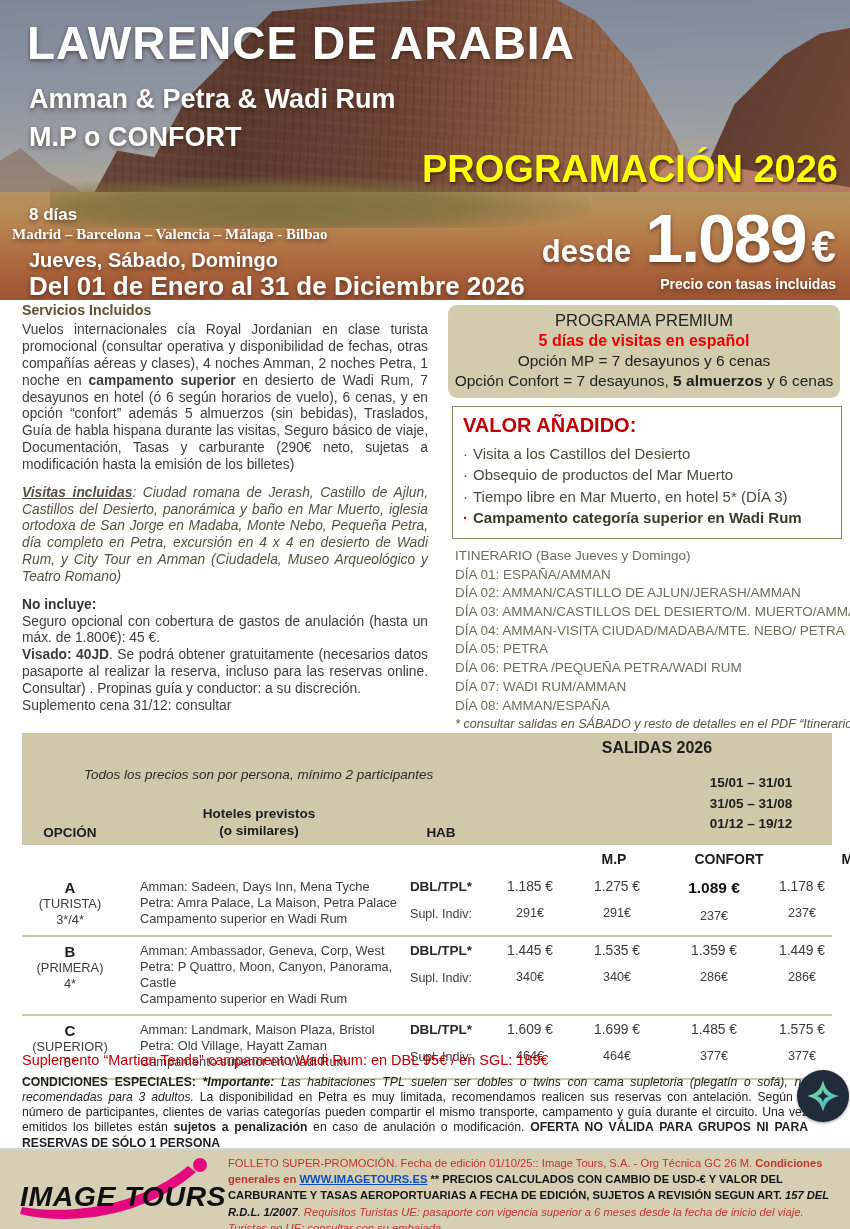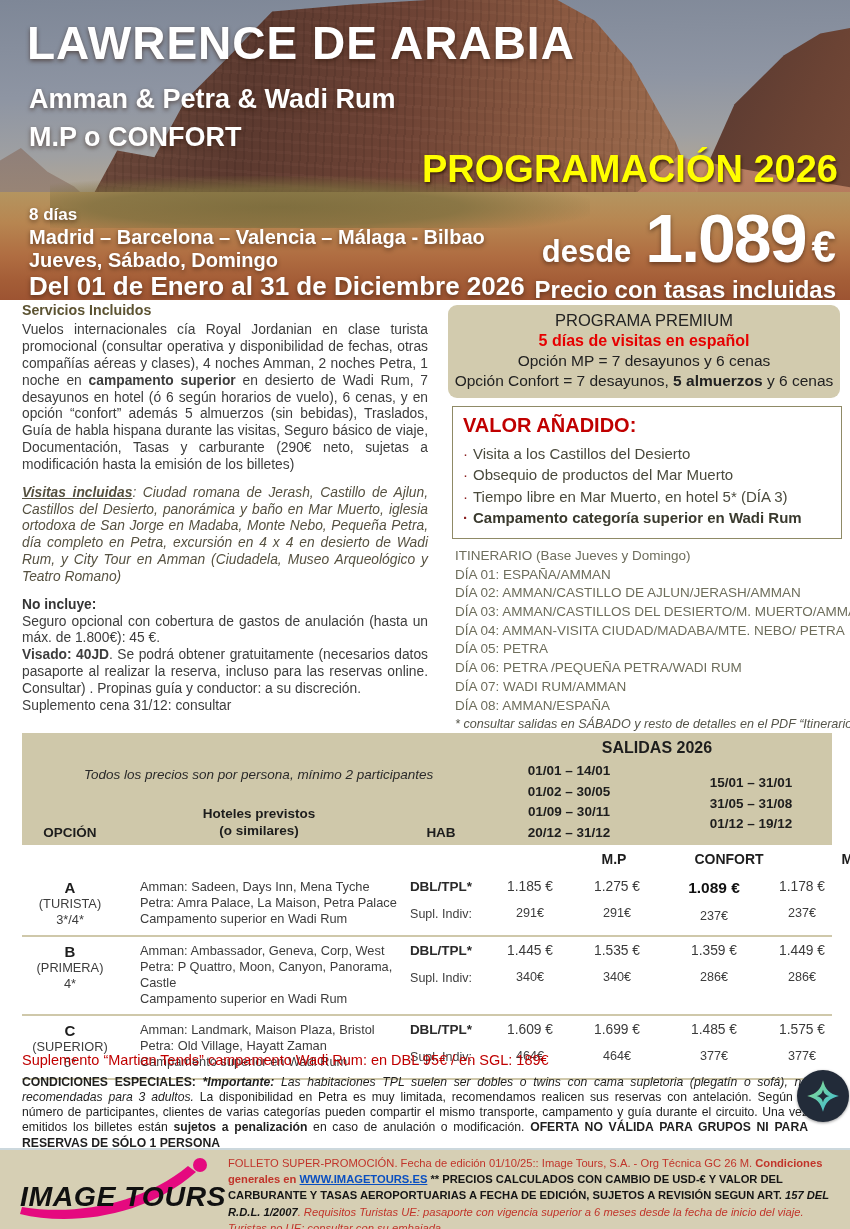--- a/index.html
+++ b/index.html
@@ -26,28 +26,28 @@
   .sand{position:absolute;left:0;top:192px;width:850px;height:108px;
     background:linear-gradient(180deg,#b49560 0%,#b78651 28%,#b06e42 58%,#a45d37 82%,#9d5432 100%);}
   .scrub{position:absolute;left:50px;top:176px;width:540px;height:52px;opacity:.75;
     background:radial-gradient(ellipse at 42% 60%,#6d6436 0%,#7c6e3e 42%,rgba(124,110,62,0) 74%);}
   .hero-text{position:absolute;color:#fff;font-weight:bold;text-shadow:0 2px 4px rgba(45,22,10,.55);white-space:nowrap;}
   .h-title{left:27px;top:16px;font-size:46px;letter-spacing:1px;}
   .h-sub1{left:29px;top:84px;font-size:27px;}
   .h-sub2{left:29px;top:122px;font-size:27px;}
   .h-badge{right:12px;top:148px;font-size:38px;color:var(--yellow);text-shadow:1px 2px 3px rgba(50,25,8,.85);}
   .h-days{left:29px;top:205px;font-size:17px;}
-  .h-cities{left:29px;top:226px;font-size:20px;}
+  .h-cities{left:12px;top:226px;font-size:15px;font-family:Liberation Serif, serif;}
   .h-week{left:29px;top:249px;font-size:20px;}
   .h-range{left:29px;top:271px;font-size:26px;}
   .price-row{position:absolute;right:14px;top:204px;display:flex;align-items:baseline;gap:14px;}
   .p-desde{font-size:31px;}
   .p-num{font-size:68px;letter-spacing:-2px;line-height:1;}
   .p-eur{font-size:44px;margin-left:-8px;}
-  .p-note{right:14px;top:276px;font-size:24px;}
+  .p-note{right:14px;top:276px;font-size:14px;}
   
   .svc{position:absolute;left:22px;top:302px;width:406px;font-size:13.8px;line-height:1.22;color:#3d3d3d;}
   .svc-title{font-weight:bold;color:var(--olive-head);font-size:14.2px;margin-bottom:3px;}
   .svc p{margin:0;text-align:justify;}
   .svc .gap{height:11px;}
   .visitas{font-style:italic;color:#565140;}
   .visitas .lead{font-weight:bold;text-decoration:underline;}
   .noinc-title{font-weight:bold;color:#353535;}
   .b{font-weight:bold;}
   
@@ -175,26 +175,20 @@
     <span class="line">DÍA 06: PETRA /PEQUEÑA PETRA/WADI RUM</span>
     <span class="line">DÍA 07: WADI RUM/AMMAN</span>
     <span class="line">DÍA 08: AMMAN/ESPAÑA</span>
     <span class="note">* consultar salidas en SÁBADO y resto de detalles en el PDF  “Itinerario”</span>
   </div>
 
   <div class="tbl">
     <div class="t-head">
       <div class="t-salidas">SALIDAS 2026</div>
       <div class="t-note">Todos los precios son por persona, mínimo 2 participantes</div>
-      <div class="t-dates1">
-        <div>01/01 – 14/01</div>
-        <div>01/02 – 30/05</div>
-        <div>01/09 – 30/11</div>
-        <div>20/12 – 31/12</div>
-      </div>
       <div class="t-dates2">
         <div>15/01 – 31/01</div>
         <div>31/05 – 31/08</div>
         <div>01/12 – 19/12</div>
       </div>
       <div class="t-opcion">OPCIÓN</div>
       <div class="t-hot">
         <div>Hoteles previstos</div>
         <div>(o similares)</div>
       </div>

